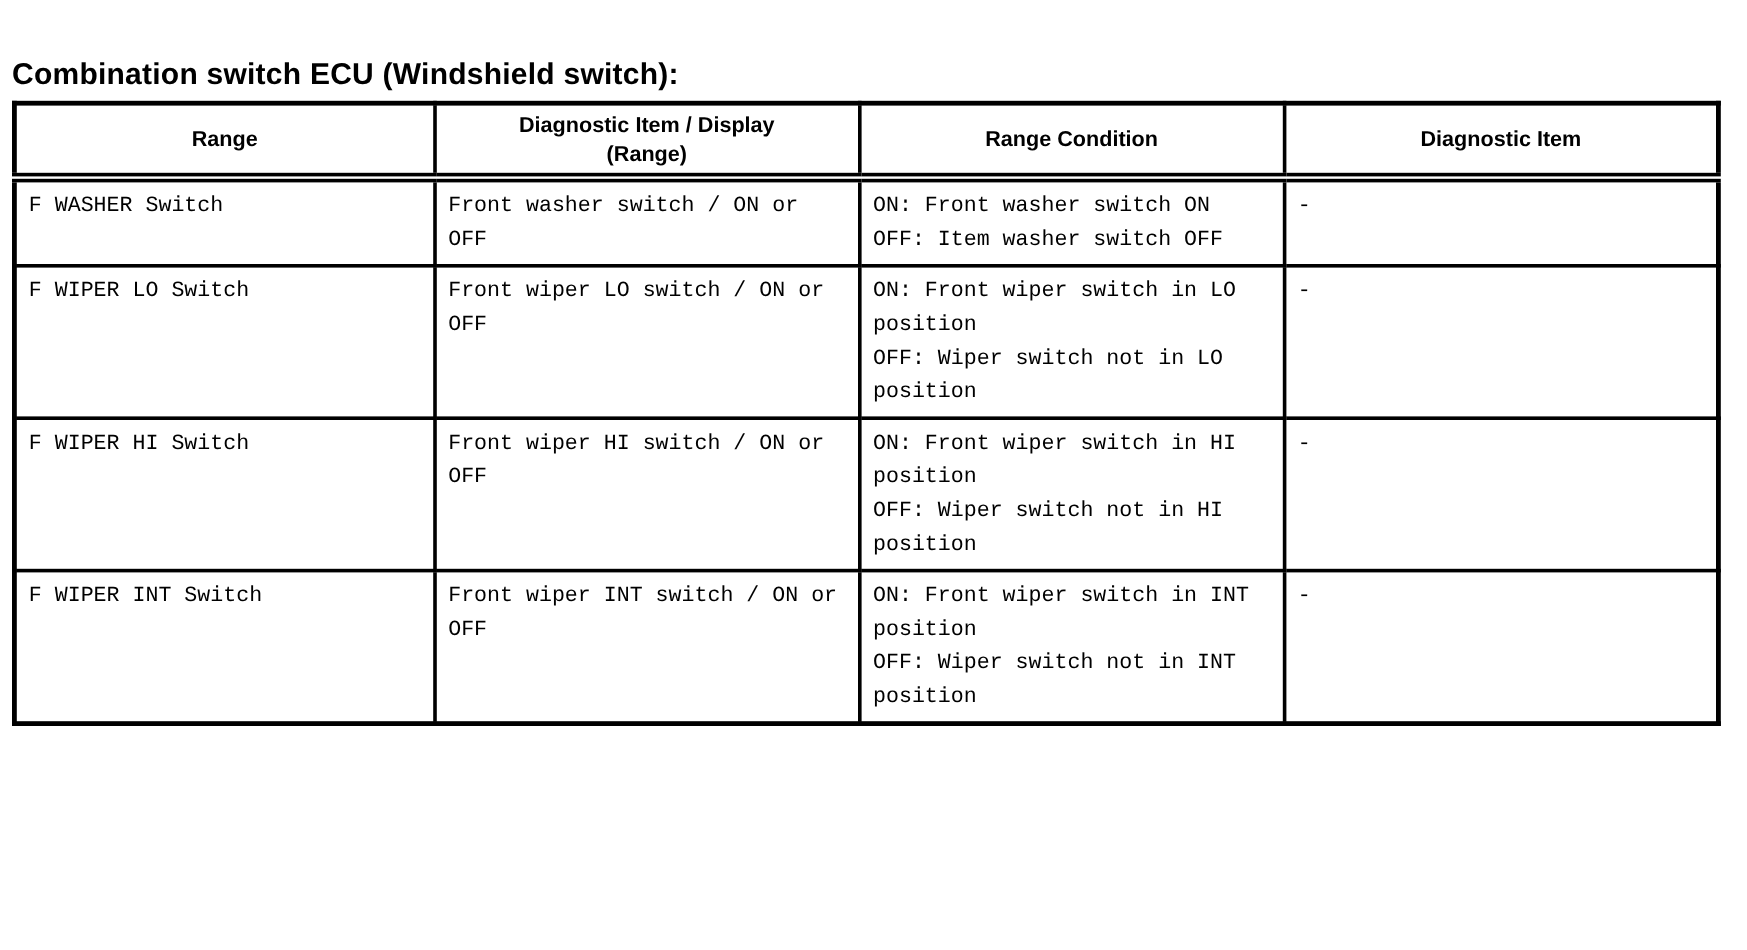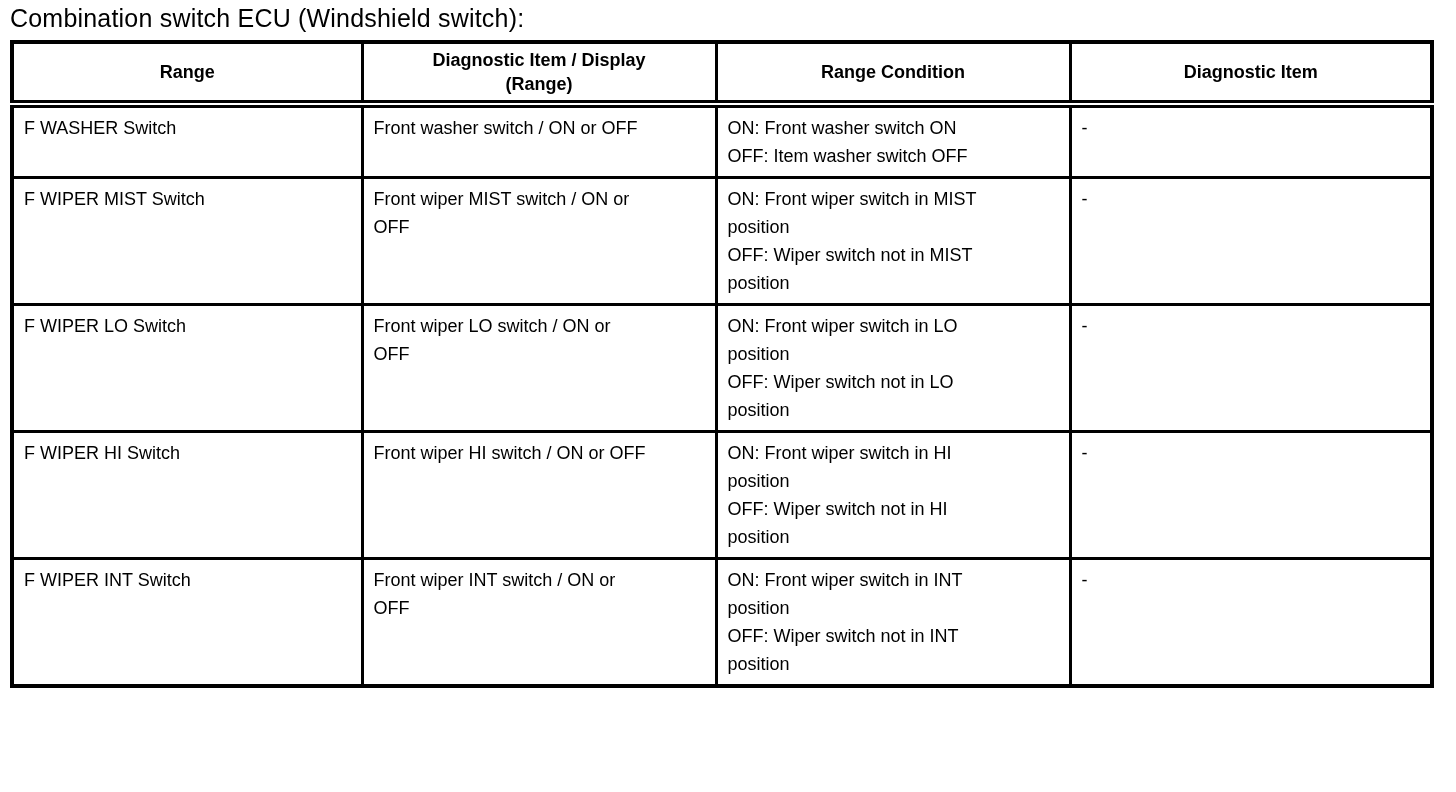--- a/index.html
+++ b/index.html
@@ -9,23 +9,24 @@
     background: #ffffff;
     font-family: "Liberation Sans", "DejaVu Sans", sans-serif;
     color: #000000;
     overflow: hidden;
   }
   .page {
     padding: 4px 0 0 10px;
   }
   .doc-title {
     font-size: 25px;
-    font-weight: normal;
+    font-weight: bold;
     letter-spacing: 0.2px;
     margin-bottom: 7px;
+    margin-top: 44px;
   }
   table.spec-table {
     border-collapse: collapse;
     table-layout: fixed;
     width: 1420px;
     border: 4px solid #000000;
   }
   table.spec-table col.c1 { width: 350px; }
   table.spec-table col.c2 { width: 354px; }
   table.spec-table col.c3 { width: 354px; }
@@ -44,20 +45,21 @@
   }
   table.spec-table td {
     border: 3px solid #000000;
     font-size: 18px;
     font-weight: normal;
     text-align: left;
     vertical-align: top;
     padding: 6px 10px;
     line-height: 28px;
     white-space: pre-line;
+    font-family: Liberation Mono, monospace;
   }
   table.spec-table tr.row-tall td { height: 121px; }
   table.spec-table tr.row-short td { height: 71px; }
 </style>
 </head>
 <body>
 
 <div class="page">
   <div class="doc-title">Combination switch ECU (Windshield switch):</div>
 
@@ -76,30 +78,20 @@
         <th>Range Condition</th>
         <th>Diagnostic Item</th>
       </tr>
     </thead>
     <tbody>
       <tr class="row-short">
         <td>F WASHER Switch</td>
         <td>Front washer switch / ON or OFF</td>
         <td>ON: Front washer switch ON
 OFF: Item washer switch OFF</td>
-        <td>-</td>
-      </tr>
-      <tr class="row-tall">
-        <td>F WIPER MIST Switch</td>
-        <td>Front wiper MIST switch / ON or
-OFF</td>
-        <td>ON: Front wiper switch in MIST
-position
-OFF: Wiper switch not in MIST
-position</td>
         <td>-</td>
       </tr>
       <tr class="row-tall">
         <td>F WIPER LO Switch</td>
         <td>Front wiper LO switch / ON or
 OFF</td>
         <td>ON: Front wiper switch in LO
 position
 OFF: Wiper switch not in LO
 position</td>

